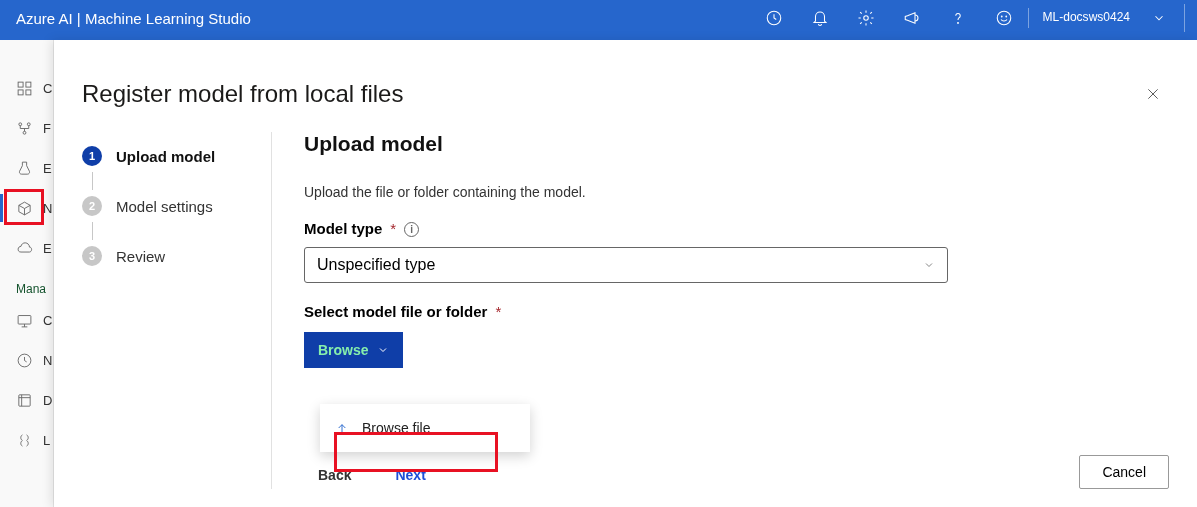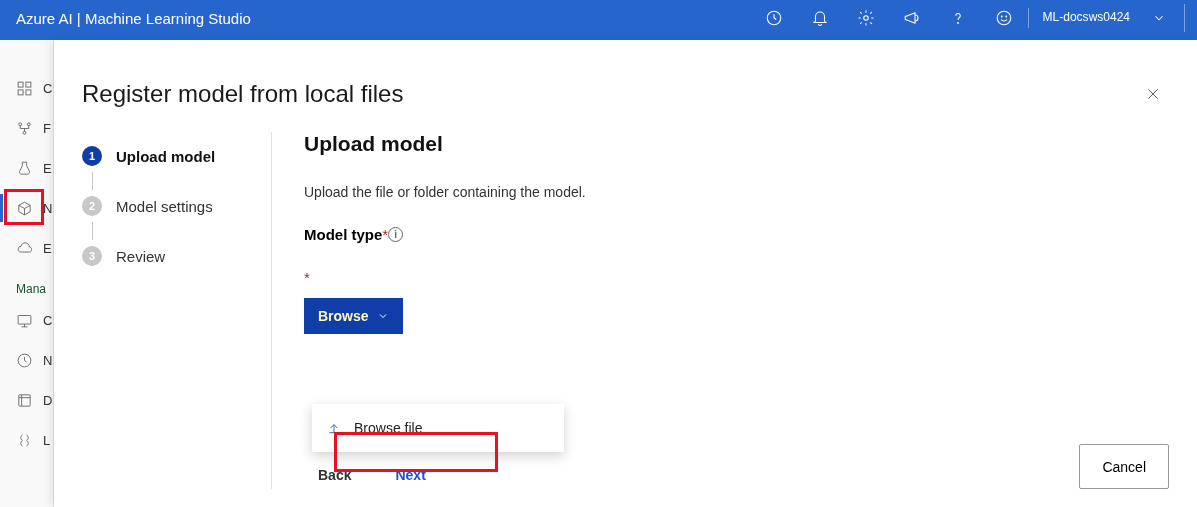--- a/index.html
+++ b/index.html
@@ -130,50 +130,50 @@
     .step-label { font-size: 15px; color: #333; }
     .step.active .step-label { font-weight: 600; color: #111; }
     .step-line {
       width: 1px; height: 18px; background: #c7c7c7;
       margin-left: 10px;
     }
 
     .form-area { flex: 1; padding: 0 0 0 32px; position: relative; }
     .form-title { font-size: 21px; font-weight: 600; margin-bottom: 6px; color:#111; }
     .form-subtitle { font-size: 14px; color: #333; margin-top: 28px; }
-    .field-label { font-size: 15px; color: #000; font-weight: 600; margin-top: 26px; display:flex; align-items:center; gap:0; }
+    .field-label { font-size: 15px; color: #000; font-weight: 600; margin-top: 20px; display:flex; align-items:flex-end; gap:8px; }
     .field-label .req { color: #a4262c; font-weight: 400; }
     .info-icon { width:15px; height:15px; border:1px solid #666; border-radius:50%; display:inline-flex; align-items:center; justify-content:center; font-size:10px; color:#666; cursor:pointer;}
     .select-box {
       margin-top: 10px;
       width: 644px; height: 36px;
       border: 1px solid #666;
       border-radius: 3px;
       display: flex; align-items: center;
       padding: 0 12px;
       justify-content: space-between;
       cursor: pointer;
     }
     .select-box svg { width: 12px; height: 12px; stroke:#666; fill:none; stroke-width:1.6; }
 
     .browse-btn {
       margin-top: 12px;
       height: 36px; padding: 0 14px;
-      background: #0f3ea8; color: #fef9c3;
+      background: #0f3ea8; color: #86efac;
       font-size: 14px; font-weight: 550;
       display: inline-flex; align-items: center; gap: 8px;
       cursor: pointer;
       border: none;
     }
     .browse-btn svg { width:12px; height:12px; stroke:#fff; fill:none; stroke-width:2; }
 
     .dropdown {
       position: absolute;
-      top: 272px; left: 40px;
-      width: 252px;
+      top: 272px; left: 48px;
+      width: 210px;
       background: #fff;
       box-shadow: 0 4px 12px rgba(0,0,0,0.18);
       padding: 4px 0;
     }
     .dropdown-item {
       height: 40px;
       display: flex; align-items: center;
       gap: 12px;
       padding: 0 14px;
       font-size: 14px;
@@ -192,21 +192,21 @@
       font-size: 14px; font-weight: 600;
       padding: 6px 14px;
       background: transparent; border: none;
       color: #333; cursor: pointer;
     }
     .ghost-btn.disabled { color: #1d4ed8; cursor: default; }
 
     .cancel-btn {
       position: absolute;
       right: 0; bottom: 0;
-      height: 45px; padding: 0 22px;
+      height: 34px; padding: 0 22px;
       border: 1px solid #999;
       background: #fff;
       font-size: 14px;
       border-radius: 2px;
       cursor: pointer;
     }
   </style>
 </head>
 <body>
 
@@ -363,22 +363,29 @@
 
     <div class="form-area">
       <div class="form-title">Upload model</div>
       <div class="form-subtitle">Upload the file or folder containing the model.</div>
 
       <div class="field-label">
         <span>Model type</span>
           <span class="req">*</span>
         <span class="info-icon">i</span>
       </div>
+      <div class="select-box">
+        <span>Unspecified type</span>
+        <svg viewBox="0 0 24 24">
+            <path d="M6 9l6 6 6-6"></path>
+          </svg>
+      </div>
 
       <div class="field-label">
+        <span>Select model file or folder</span>
           <span class="req">*</span>
       </div>
       <button class="browse-btn">
         <span>Browse</span>
         <svg viewBox="0 0 24 24">
             <path d="M6 9l6 6 6-6"></path>
           </svg>
       </button>
 
       <div class="dropdown">

